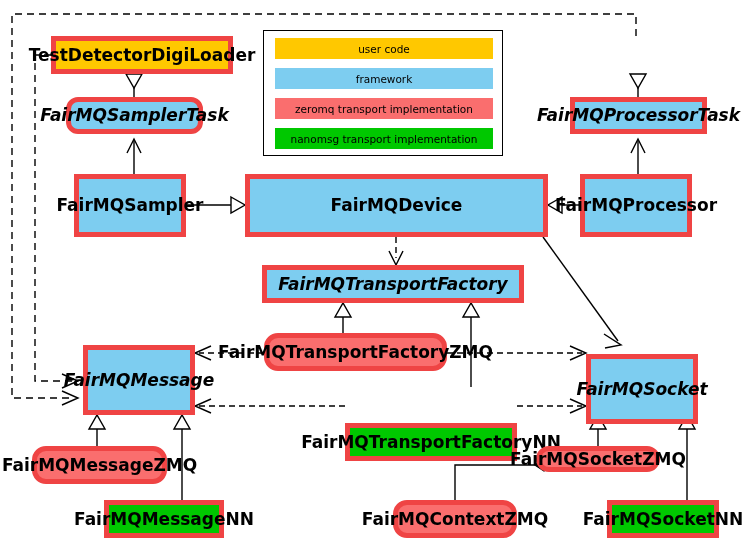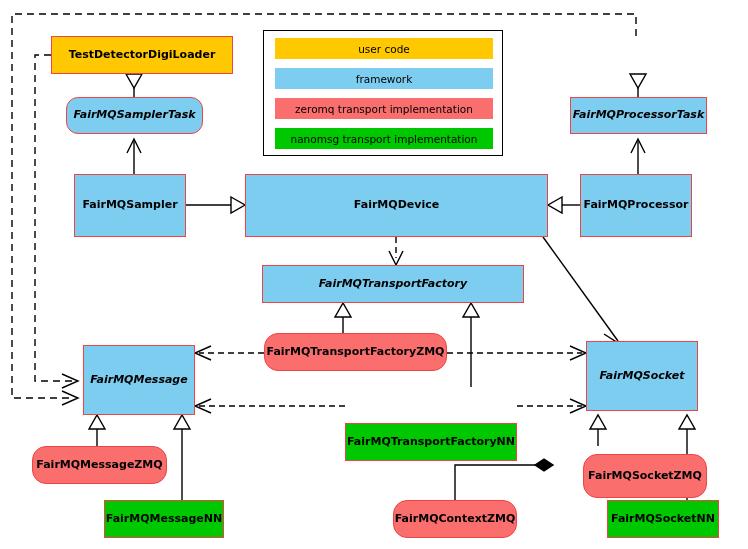--- a/index.html
+++ b/index.html
@@ -1,21 +1,21 @@
 <!DOCTYPE html>
 <html><head>
 <meta charset="utf-8">
 <style>
   html,body{margin:0;padding:0;background:#ffffff;}
   body{width:748px;height:549px;font-family:"DejaVu Sans","Liberation Sans",sans-serif;}
   #stage{position:relative;width:748px;height:549px;overflow:hidden;background:#fff;}
   #edges{position:absolute;left:0;top:0;width:748px;height:549px;pointer-events:none;}
-  .node{position:absolute;box-sizing:border-box;border:1px solid #ef4444;
+  .node{position:absolute;box-sizing:border-box;border:5px solid #ef4444;
         display:flex;align-items:center;justify-content:center;text-align:center;
-        font-size:11px;font-weight:bold;color:#000;line-height:1.1;}
+        font-size:17px;font-weight:bold;color:#000;line-height:1.1;}
   .node.italic{font-style:italic;}
   .usercode{background:#FFC800;}
   .framework{background:#7DCDF0;}
   .zmq{background:#FA6E6E;border-radius:14px;}
   .nn{background:#00C800;}
   #legend{position:absolute;box-sizing:border-box;background:#fff;border:1px solid #000;padding-left:36px;}
   .legend-row{position:absolute;box-sizing:border-box;display:flex;align-items:center;
               justify-content:center;font-size:10.5px;font-weight:normal;color:#000;}
 </style>
 </head>
@@ -180,33 +180,33 @@
     </div>
 
   <div class="node nn" style="left:345px;top:387px;width:172px;height:38px;margin-top:36px;">
     <span>FairMQTransportFactoryNN</span>
     </div>
 
   <div class="node framework italic" style="left:83px;top:345px;width:112px;height:70px;">
     <span>FairMQMessage</span>
     </div>
 
-  <div class="node framework italic" style="left:586px;top:341px;width:112px;height:70px;">
+  <div class="node framework italic" style="left:586px;top:354px;width:112px;height:70px;">
     <span>FairMQSocket</span>
     </div>
 
   <div class="node zmq" style="left:32px;top:446px;width:135px;height:38px;">
     <span>FairMQMessageZMQ</span>
     </div>
 
   <div class="node nn" style="left:104px;top:500px;width:120px;height:38px;">
     <span>FairMQMessageNN</span>
     </div>
 
-  <div class="node zmq" style="left:583px;top:446px;width:124px;height:44px;margin-top:8px;">
+  <div class="node zmq" style="left:536px;top:446px;width:124px;height:26px;">
     <span>FairMQSocketZMQ</span>
     </div>
 
   <div class="node zmq" style="left:393px;top:500px;width:124px;height:38px;">
     <span>FairMQContextZMQ</span>
     </div>
 
   <div class="node nn" style="left:607px;top:500px;width:112px;height:38px;">
     <span>FairMQSocketNN</span>
     </div>

